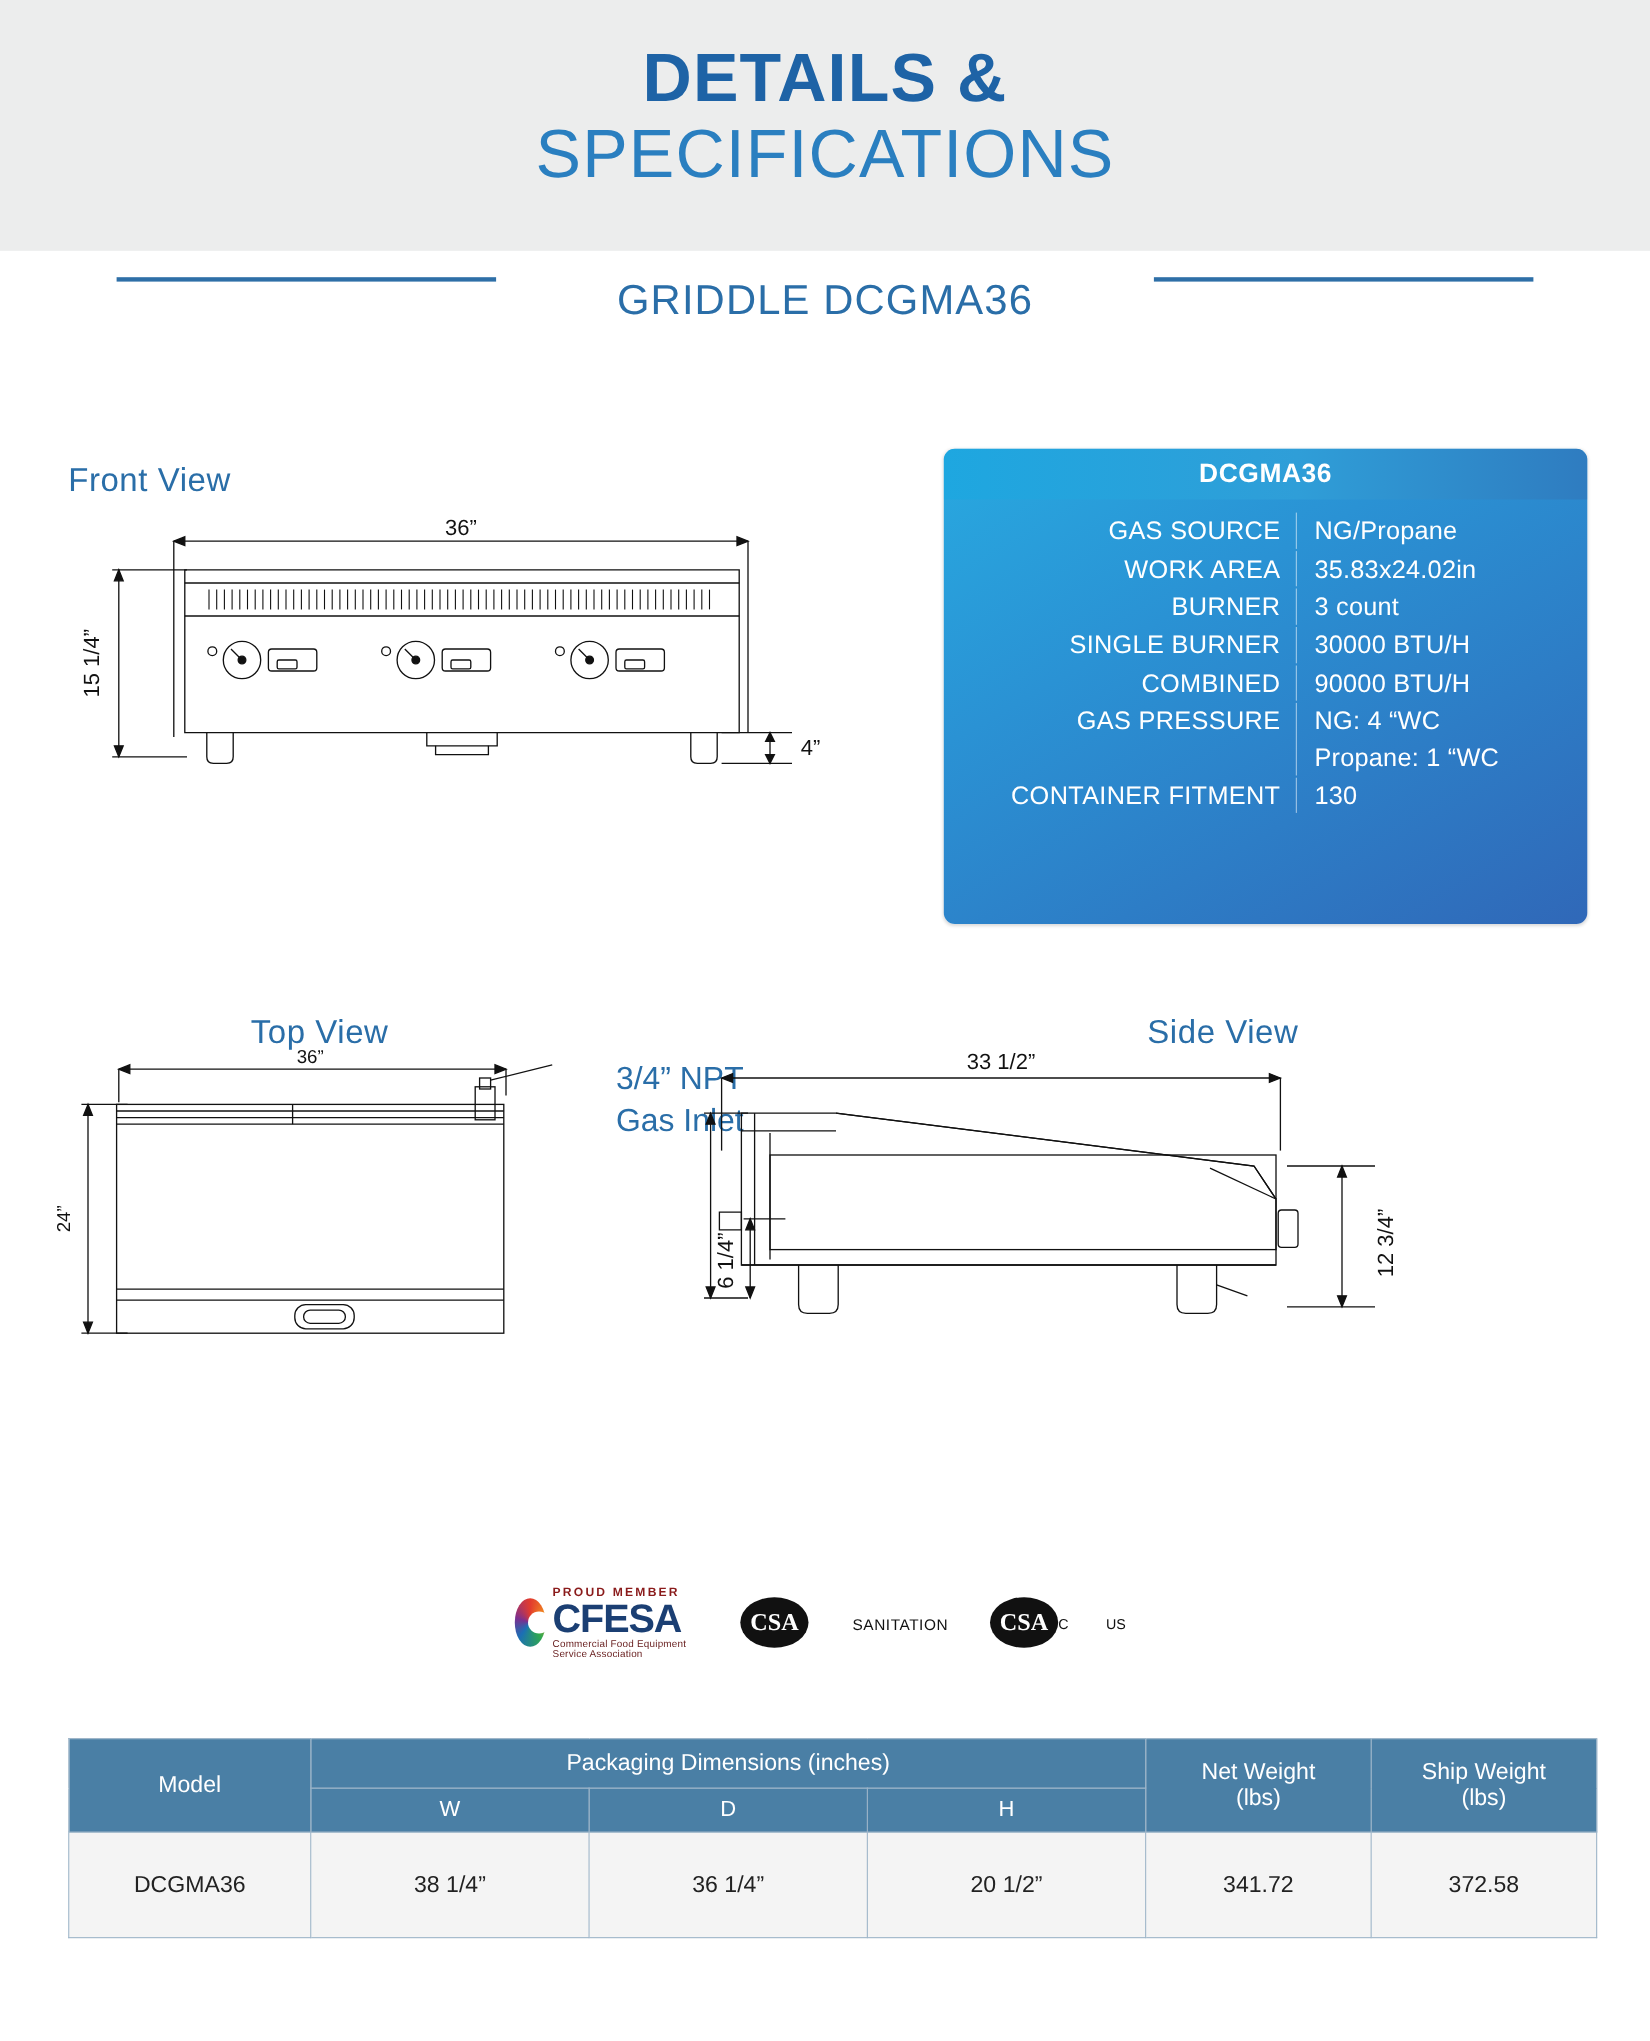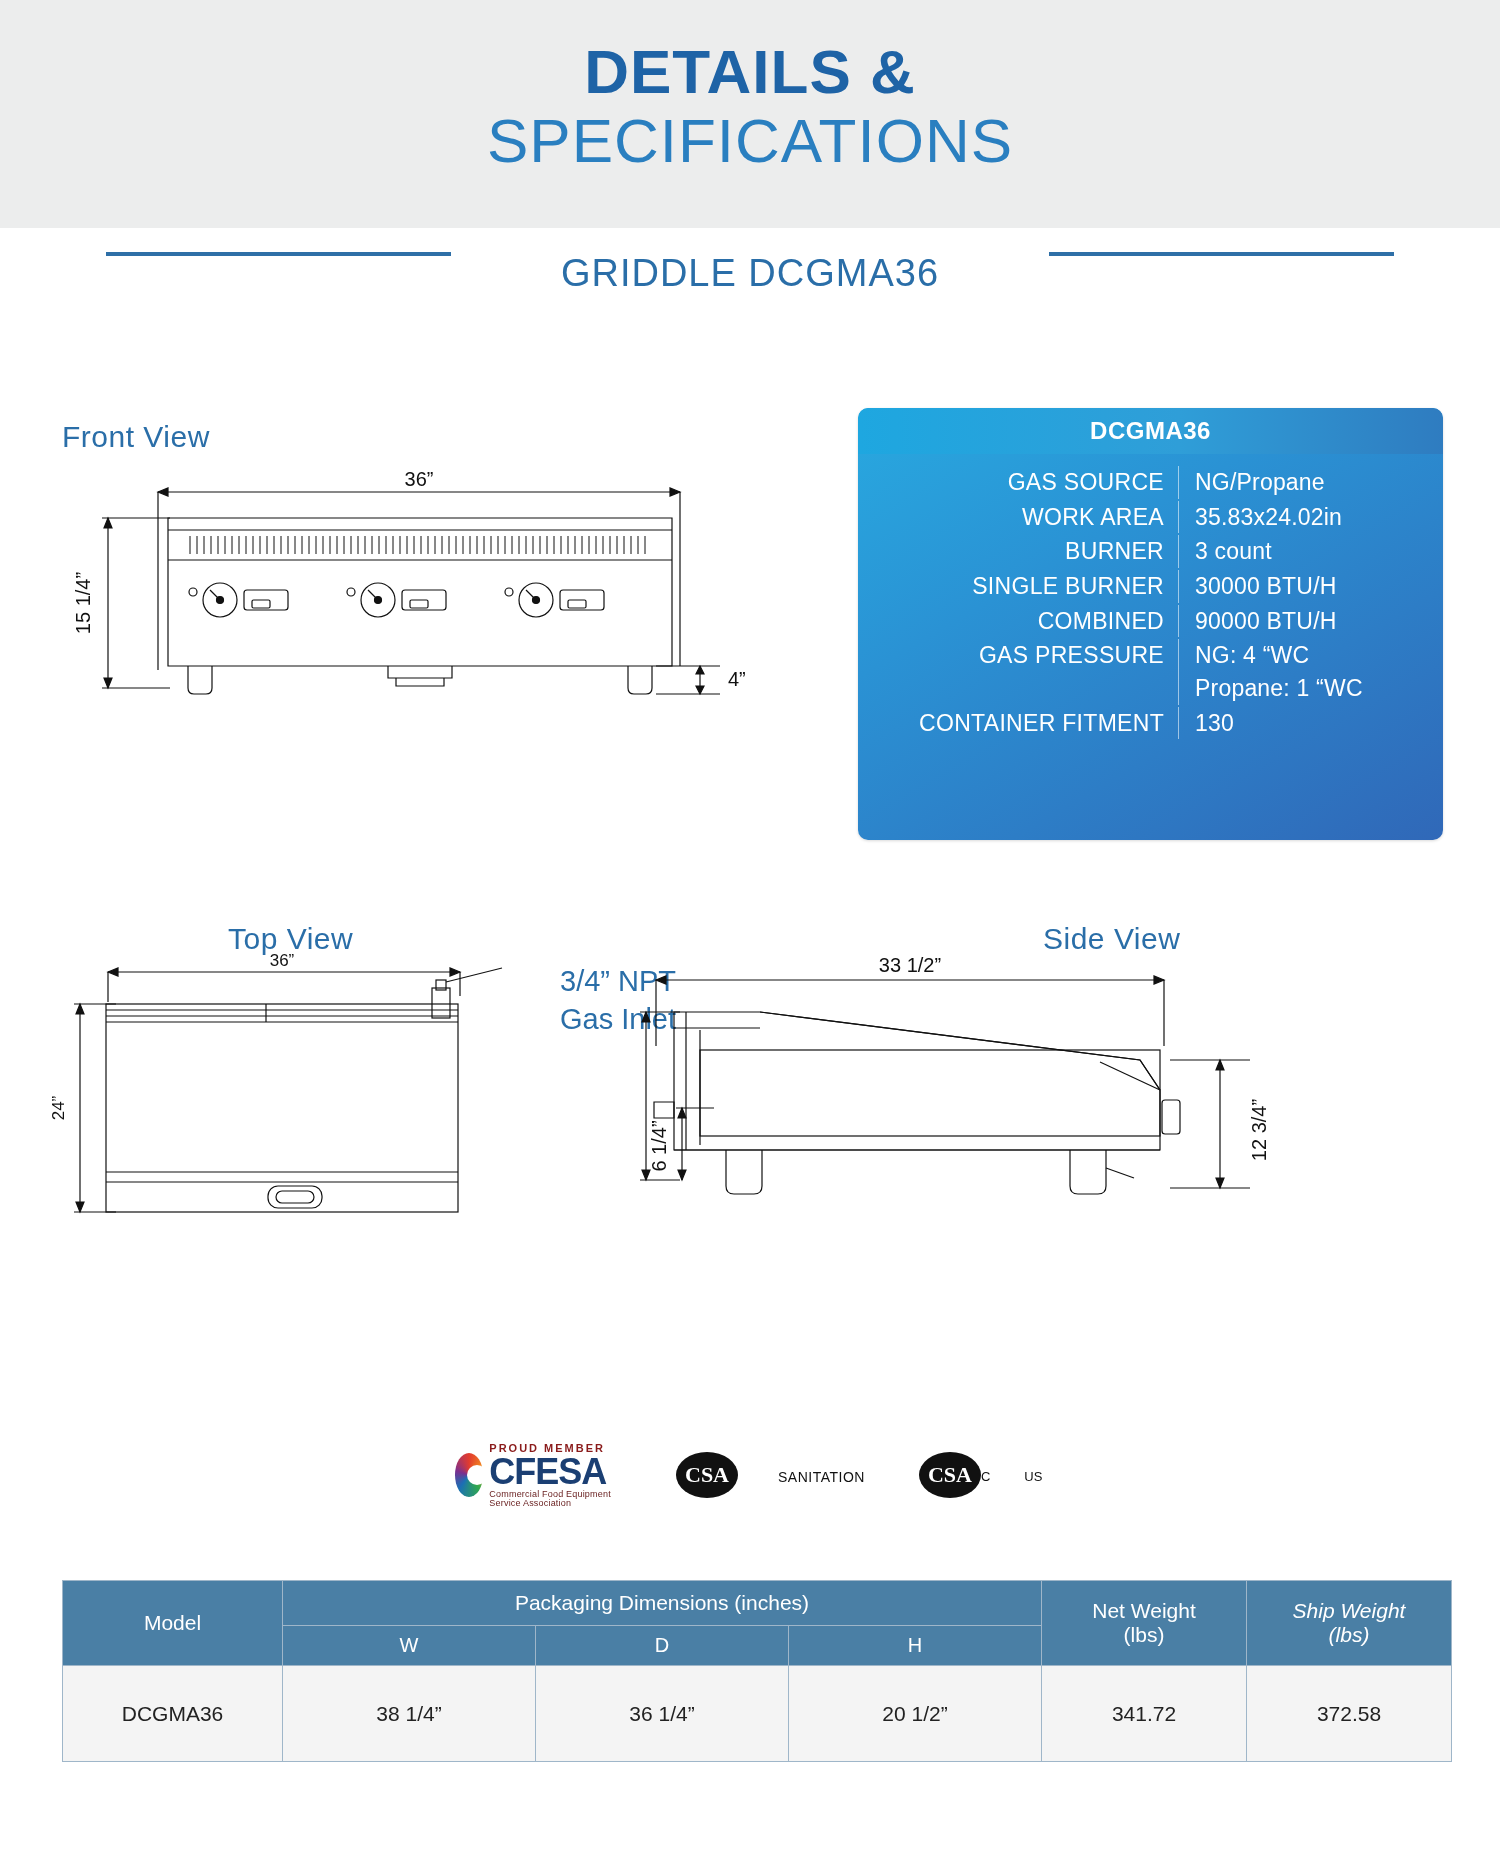--- a/index.html
+++ b/index.html
@@ -90,22 +90,22 @@
   .side-view { left:640px; top:950px; }
 
   
   .callout {
     position:absolute; left:560px; top:962px;
     font-size:29px; color:#2a6ea8; line-height:1.32;
   }
 
   
   .logos {
-    position:absolute; left:455px; top:1430px; width:540px; height:90px;
-    display:flex; align-items:center; gap:54px;
+    position:absolute; left:468px; top:1430px; width:540px; height:90px;
+    display:flex; align-items:center; gap:38px;
   }
   .cfesa { display:flex; align-items:center; }
   .cfesa-mark { width:44px; height:44px; border-radius:50%;
     background:conic-gradient(#e23b2e,#f6a31c,#2fa84f,#1b6fb5,#7b2f8f,#e23b2e);
     position:relative; margin-right:6px; }
   .cfesa-mark::after{ content:""; position:absolute; left:12px; top:12px; width:20px; height:20px;
     border-radius:50%; background:#fff; }
   .cfesa-txt { line-height:1.0; }
   .cfesa-top { font-size:11px; letter-spacing:2px; color:#8a1b1b; font-weight:bold; }
   .cfesa-main { font-size:36px; font-weight:bold; color:#1b3f73; letter-spacing:-1px; }
@@ -465,21 +465,21 @@
 
 <table class="pack-table">
   <thead>
     <tr>
       <th rowspan="2" style="width:220px;">Model</th>
       <th colspan="3">Packaging Dimensions (inches)</th>
       <th rowspan="2" style="width:205px;">
         <div>Net Weight</div>
         <div>(lbs)</div>
       </th>
-      <th rowspan="2" style="width:205px;font-style:italic;">
+      <th rowspan="2" style="width:205px;">
         <div>Ship Weight</div>
         <div>(lbs)</div>
       </th>
     </tr>
     <tr>
       <th class="sub">W</th>
       <th class="sub">D</th>
       <th class="sub">H</th>
     </tr>
   </thead>

